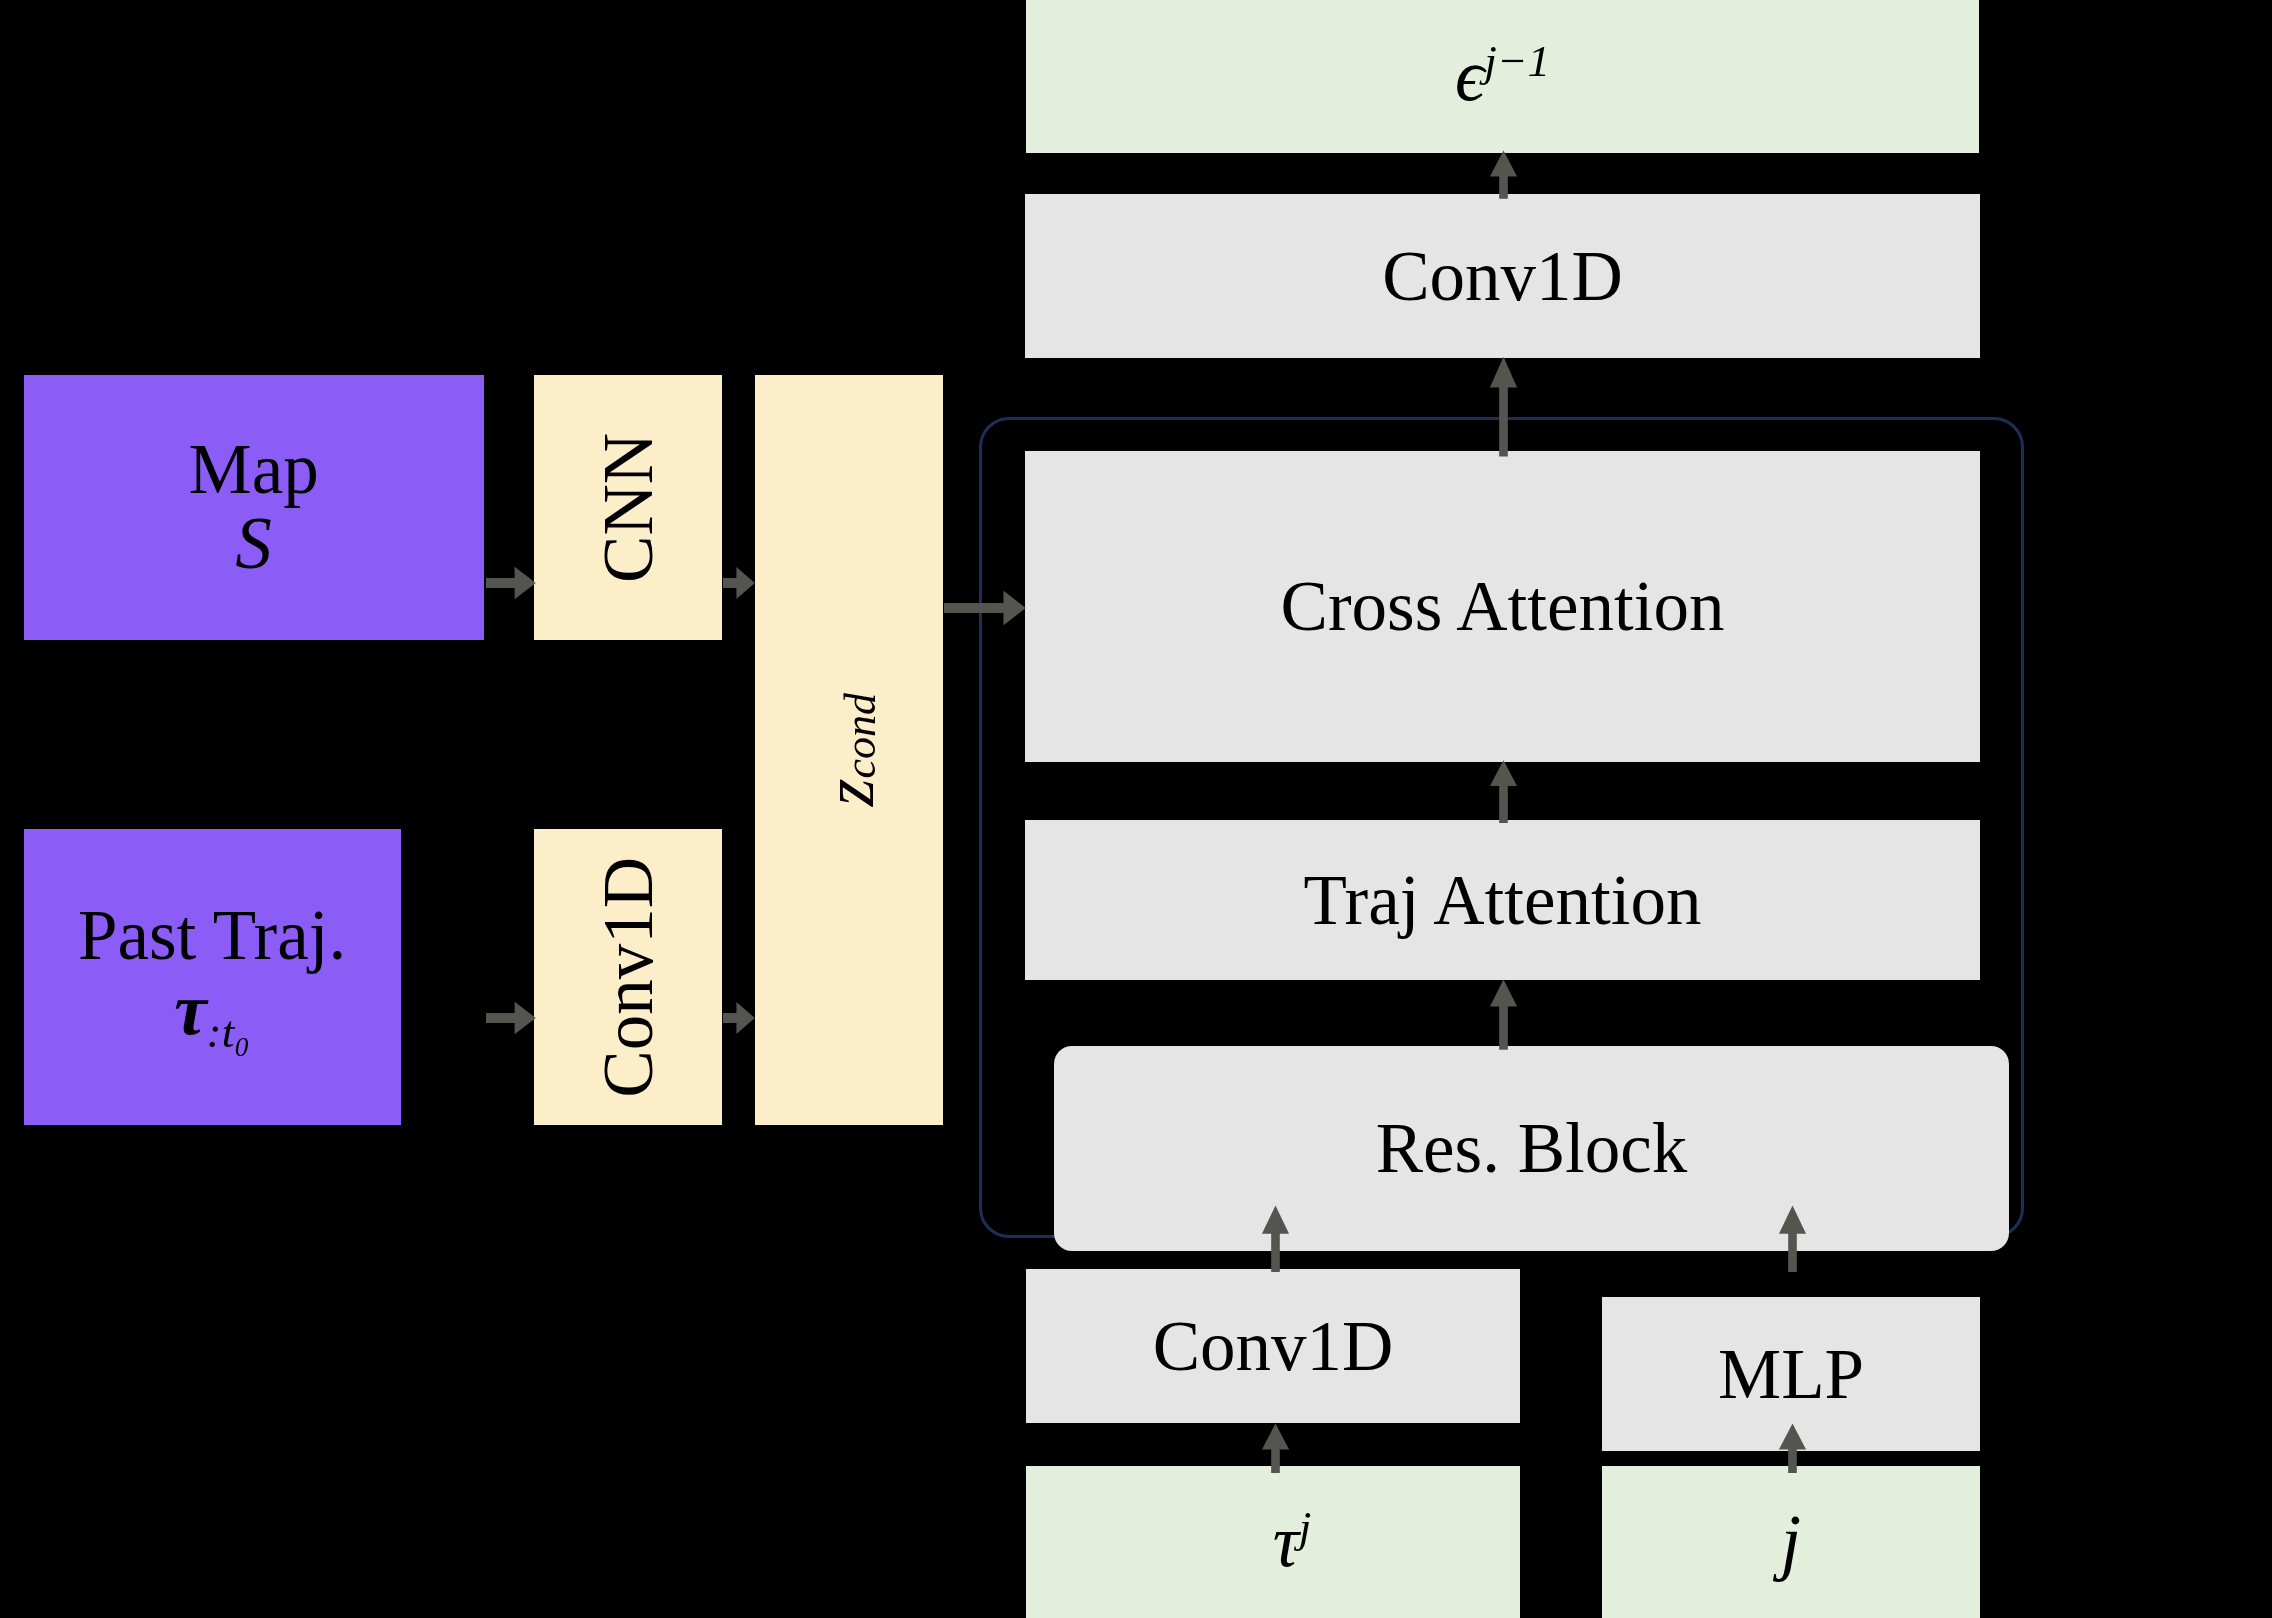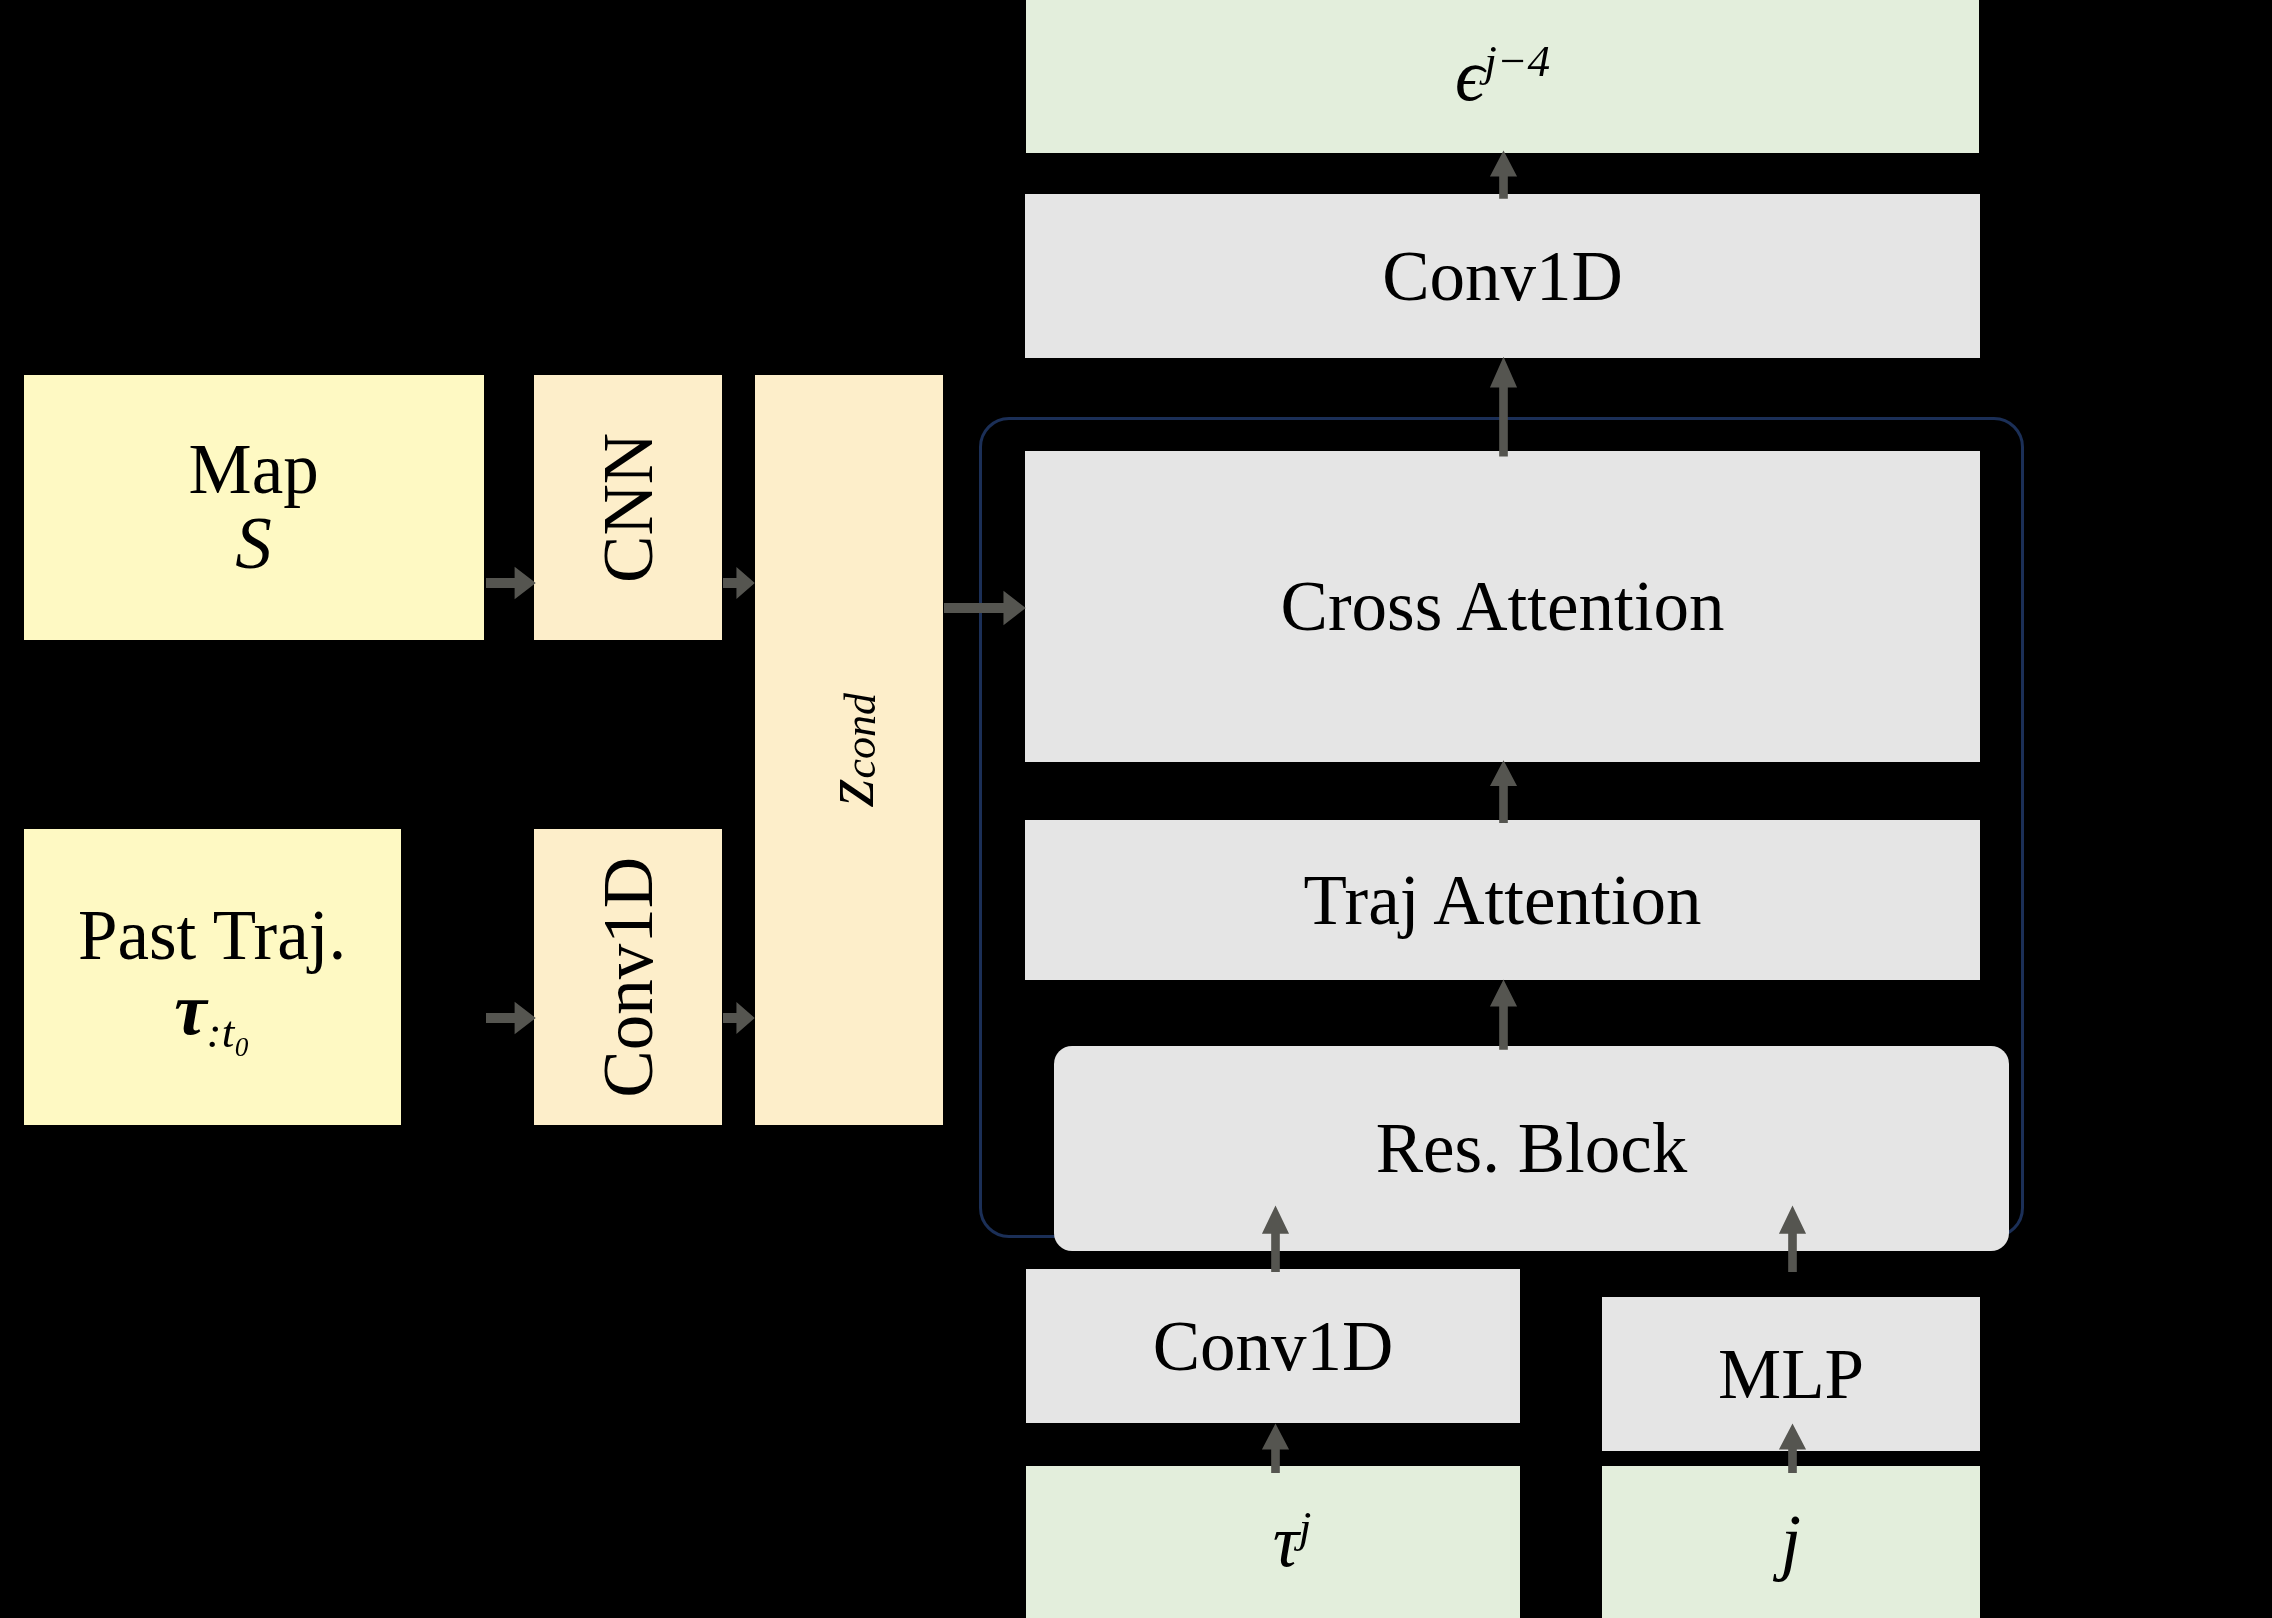--- a/index.html
+++ b/index.html
@@ -19,21 +19,21 @@
   .box {
     position: absolute;
     box-sizing: border-box;
     display: flex;
     align-items: center;
     justify-content: center;
     color: #000000;
     line-height: 1.05;
     text-align: center;
   }
-  .blue   { background: #fef9c3; }
+  .blue   { background: #8b5cf6; }
   .yellow { background: #fdeeca; }
   .grey   { background: #e5e5e5; }
   .green  { background: #e3eedc; }
 
   .vert {
     writing-mode: vertical-rl;
     transform: rotate(180deg);
     white-space: nowrap;
   }
 
@@ -99,21 +99,21 @@
     <span class="vert m-label">Conv1D</span>
   </div>
 
   <div class="box yellow" style="left:755px; top:375px; width:188px; height:750px;">
     <span class="vert m-label italic"><span>z</span><span class="sub">cond</span></span>
   </div>
 
   <div id="module-outline" style="left:979px; top:417px; width:1045px; height:821px;"></div>
 
   <div class="box green" style="left:1026px; top:0px; width:953px; height:153px;">
-    <span class="m-symbol"><span class="italic">ϵ</span><span class="sup italic">j−4</span></span>
+    <span class="m-symbol"><span class="italic">ϵ</span><span class="sup italic">j−1</span></span>
   </div>
 
   <div class="box grey" style="left:1025px; top:194px; width:955px; height:164px;">
     <span class="m-label">Conv1D</span>
   </div>
 
   <div class="box grey" style="left:1025px; top:451px; width:955px; height:311px;">
     <span class="m-label">Cross Attention</span>
   </div>
 

